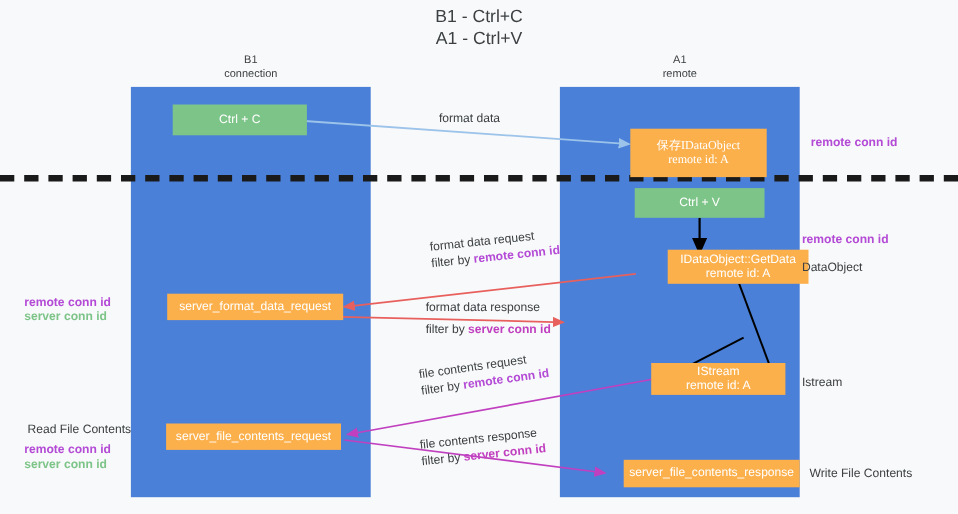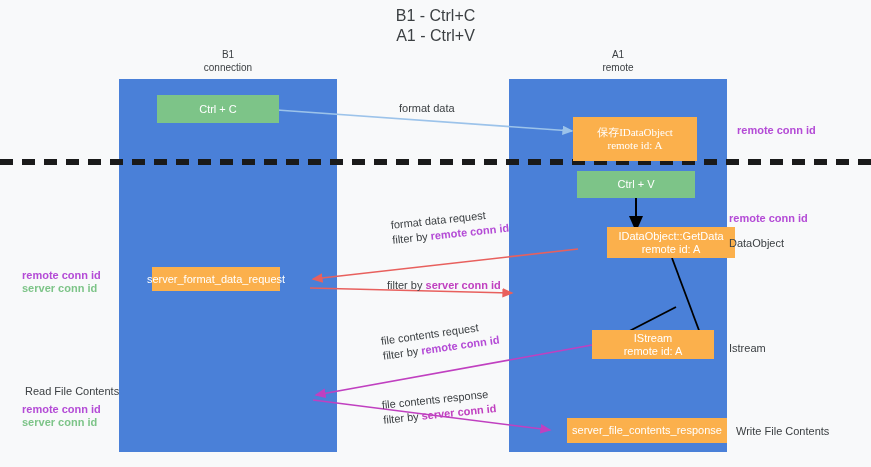--- a/index.html
+++ b/index.html
@@ -112,39 +112,41 @@
   <div class="box green" style="left:157px;top:95px;width:122px;height:28px;">Ctrl + C</div>
 
   <div class="box orange" style="left:573px;top:117px;width:124px;height:44px;font-family:Liberation Serif, serif;">保存IDataObject
 remote id: A</div>
 
   <div class="box green" style="left:577px;top:171px;width:118px;height:27px;">Ctrl + V</div>
 
   <div class="box orange" style="left:573px;top:227px;width:128px;height:31px;margin-left:34px;">IDataObject::GetData
 remote id: A</div>
 
-  <div class="box orange" style="left:152px;top:267px;width:128px;height:24px;">server_format_data_request</div>
+  <div class="box orange" style="left:152px;top:267px;width:160px;height:24px;">server_format_data_request</div>
 
 
   <div class="box orange" style="left:592px;top:330px;width:122px;height:29px;">IStream
 remote id: A</div>
 
+  <div class="box orange" style="left:151px;top:385px;width:159px;height:24px;">server_file_contents_request</div>
 
   <div class="box orange" style="left:567px;top:418px;width:160px;height:25px;">server_file_contents_response</div>
 
   <div class="edgelabel" style="left:399px;top:101px;">
     <span>format data</span>
   </div>
 
   <div class="edgelabel" style="left:390px;top:218px;transform:rotate(-6deg);">
     <div>format data request</div>
     <div><span>filter by </span><span class="hl purple">remote conn id</span></div>
   </div>
 
   <div class="edgelabel" style="left:387px;top:273px;">
+    <div>format data response</div>
     <div style="margin-top:5px;"><span>filter by </span><span class="hl magenta">server conn id</span></div>
   </div>
 
   <div class="edgelabel" style="left:380px;top:334px;transform:rotate(-8deg);">
     <div>file contents request</div>
     <div><span>filter by </span><span class="hl purple">remote conn id</span></div>
   </div>
 
   <div class="edgelabel" style="left:381px;top:398px;transform:rotate(-6deg);">
     <div>file contents response</div>

